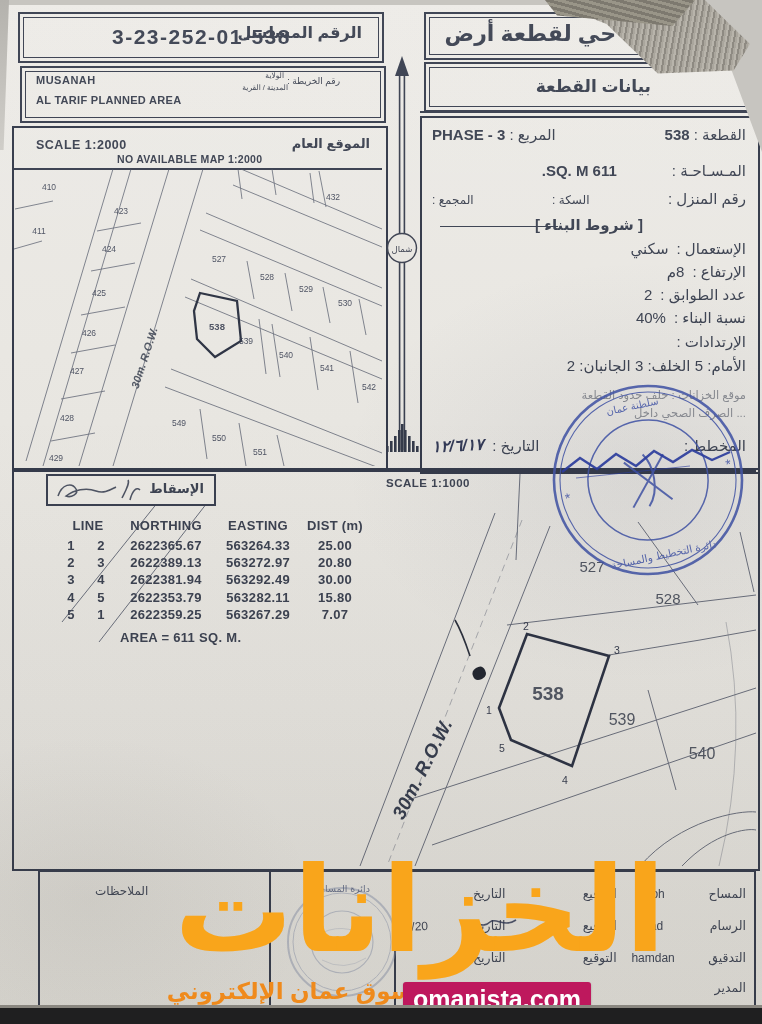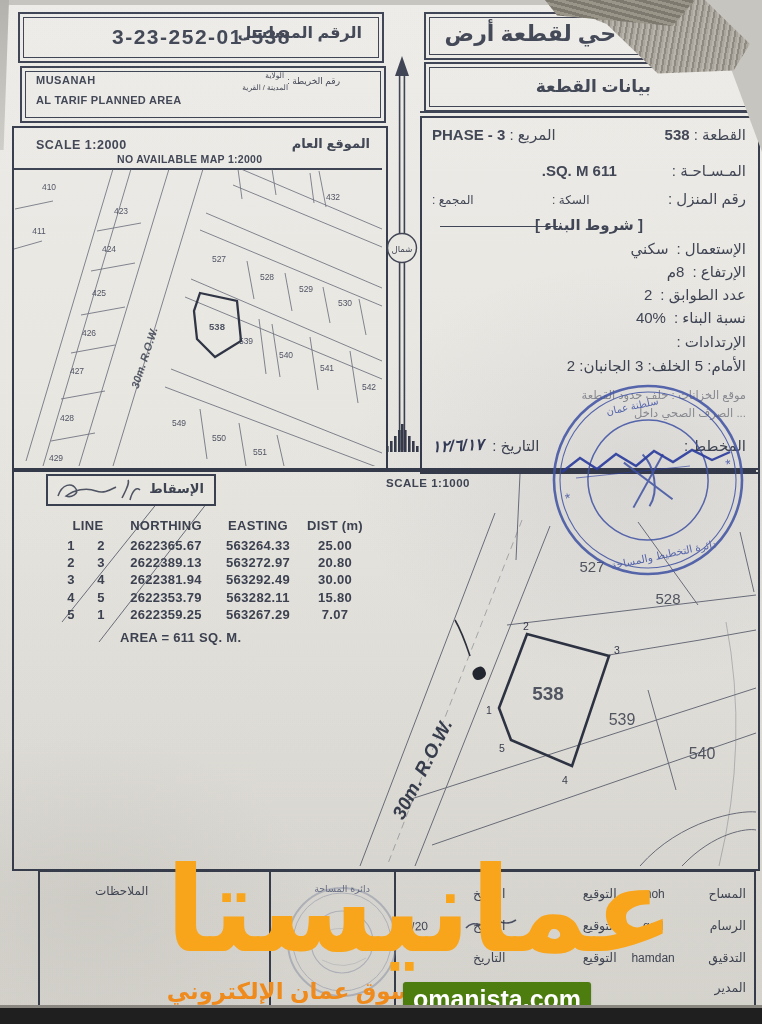--- a/index.html
+++ b/index.html
@@ -26,21 +26,21 @@
   .sr-role{width:62px;text-align:right;}
   .sr-name{width:80px;text-align:center;font-size:12px;direction:ltr;}
   .sr-sig{width:58px;}
   .sr-space{width:64px;}
   .sr-date{width:56px;}
   .sr-dval{width:62px;font-size:12px;direction:ltr;transform:rotate(-3deg);}
   .wm-main{position:absolute;left:110px;top:828px;width:620px;height:175px;text-align:center;
     font-size:118px;line-height:165px;font-weight:bold;color:#F9A51B;direction:rtl;z-index:40;}
   .wm-tag{position:absolute;left:140px;top:978px;width:300px;text-align:center;font-size:23px;
     font-weight:bold;color:#EF8A1C;direction:rtl;z-index:41;}
-  .wm-box{position:absolute;left:403px;top:982px;width:188px;height:34px;background:#4d7c0f;
+  .wm-box{position:absolute;left:403px;top:982px;width:188px;height:34px;background:#be185d;
     border-radius:3px;z-index:42;display:flex;align-items:center;justify-content:center;
     color:#fff;font-weight:bold;font-size:25px;box-shadow:0 1px 2px rgba(0,0,0,.25);}
   .shade{position:absolute;inset:0;pointer-events:none;z-index:30;
     background:linear-gradient(180deg,rgba(255,255,255,.04) 0%,rgba(0,0,0,0) 40%,rgba(90,85,75,.07) 88%);}
   svg text{font-family:"Liberation Sans","DejaVu Sans",sans-serif;}
 </style>
 </head>
 <body>
 
 <div id="canvas">
@@ -388,21 +388,21 @@
   <div class="abs" style="left:0;top:0;width:762px;height:5px;background:#c7c5c0;z-index:31;"></div>
   <div class="abs" style="left:0;top:0;width:9px;height:150px;background:linear-gradient(#b4b2ad,#d0cec9);clip-path:polygon(0 0,100% 0,40% 100%,0 100%);z-index:31;"></div>
   <div class="abs" style="left:660px;top:0;width:102px;height:160px;background:#c7c5c0;clip-path:polygon(10% 0,100% 0,100% 95%,55% 18%);z-index:32;"></div>
   <div class="abs" style="left:545px;top:0;width:205px;height:80px;z-index:33;
        background:repeating-linear-gradient(100deg,#8e8a82 0 2px,#aaa69d 2px 4px,#b8b4ab 4px 6px);
        clip-path:polygon(0 0,78% 0,100% 55%,92% 88%,55% 92%,30% 30%);"></div>
   <div class="abs" style="left:545px;top:0;width:150px;height:26px;z-index:34;
        background:repeating-linear-gradient(15deg,#7d796f 0 3px,#999588 3px 6px);
        clip-path:polygon(0 0,100% 0,85% 100%,8% 60%);"></div>
 
-  <div class="wm-main">عمانيستا</div>
+  <div class="wm-main">الخزانات</div>
   <div class="wm-tag">سوق عمان الإلكتروني</div>
   <div class="wm-box">
     <span>omanista.com</span>
   </div>
 
   <div class="abs" style="left:0;top:1005px;width:762px;height:3px;background:#8a8780;z-index:43;"></div>
   <div class="abs" style="left:0;top:1008px;width:762px;height:16px;background:#1f1f20;z-index:44;"></div>
 </div>
 
 </body></html>

